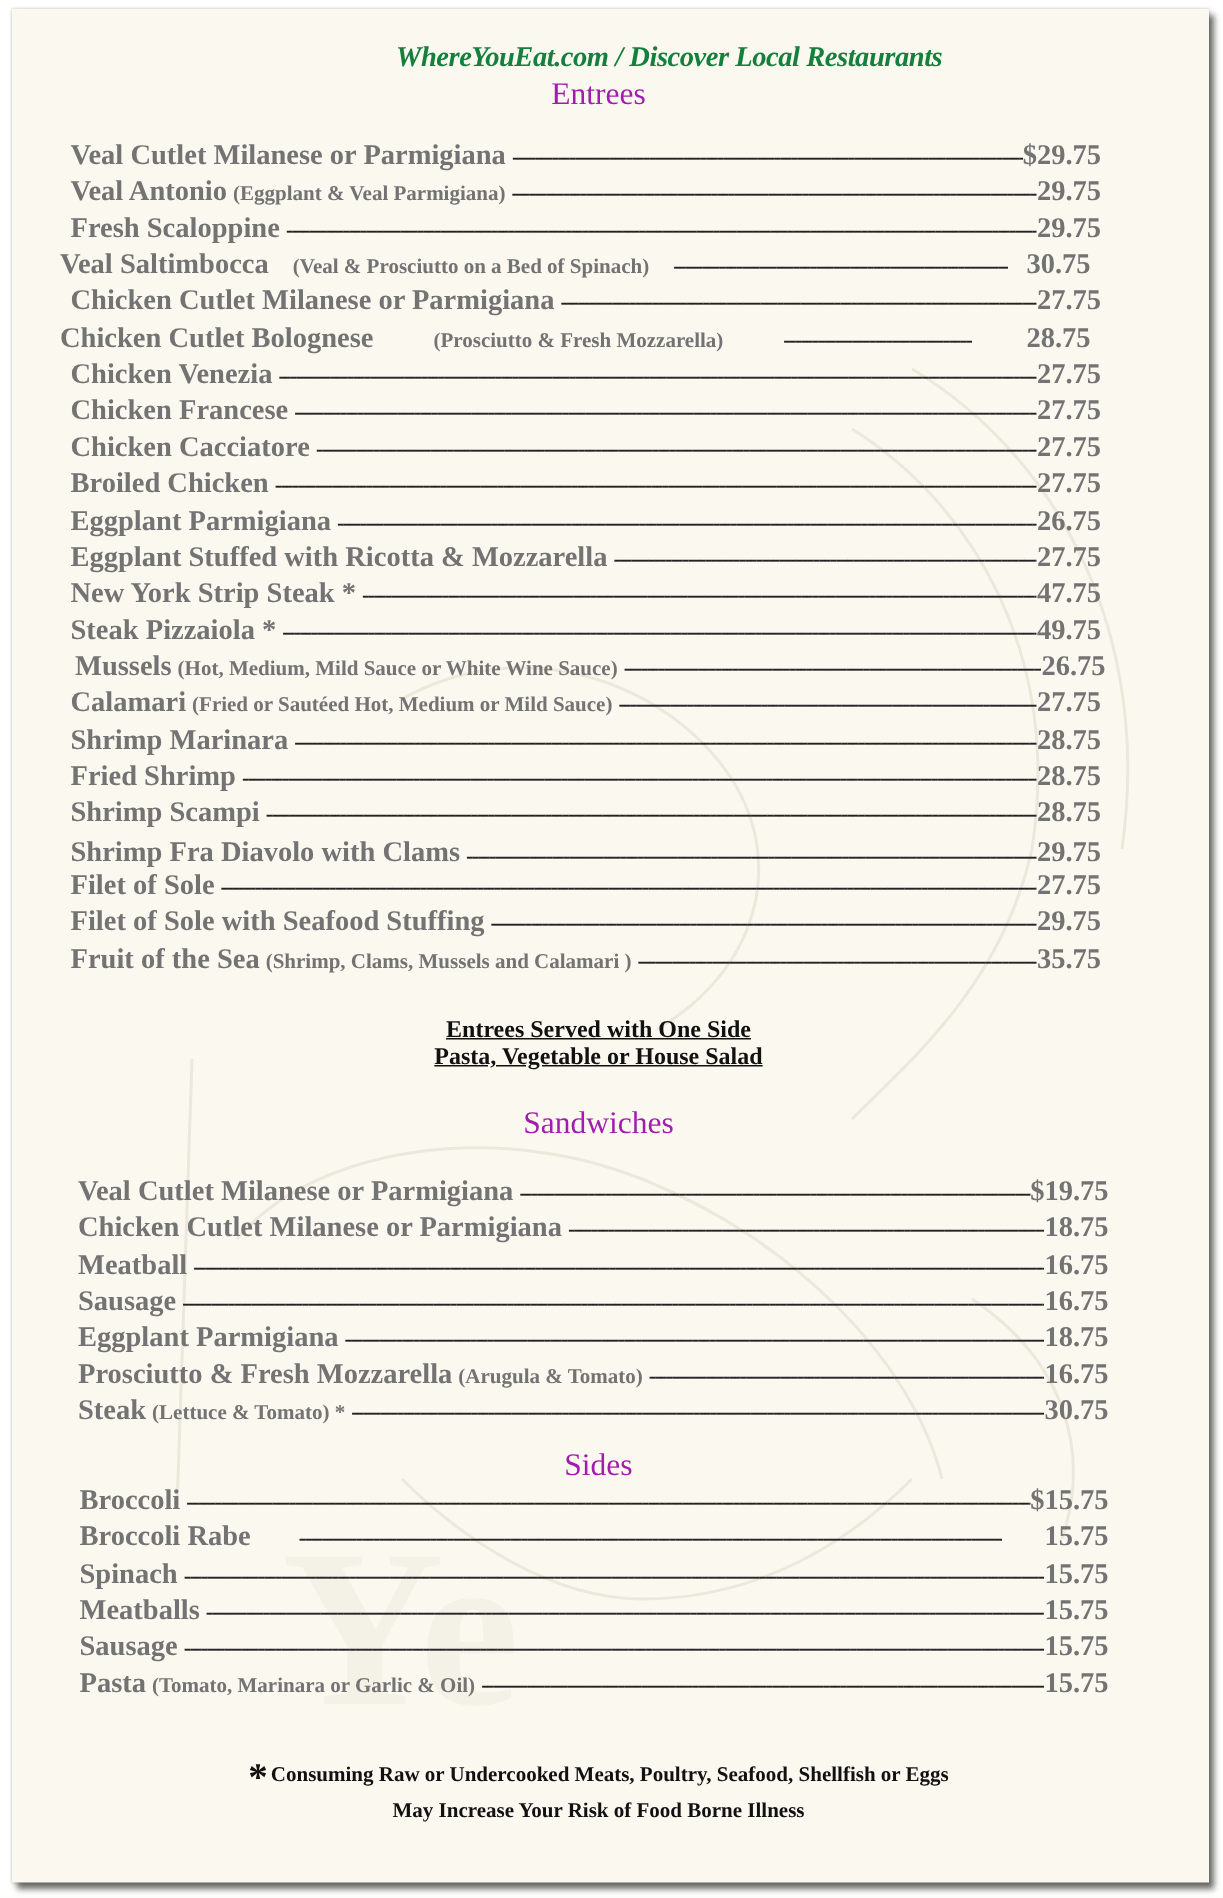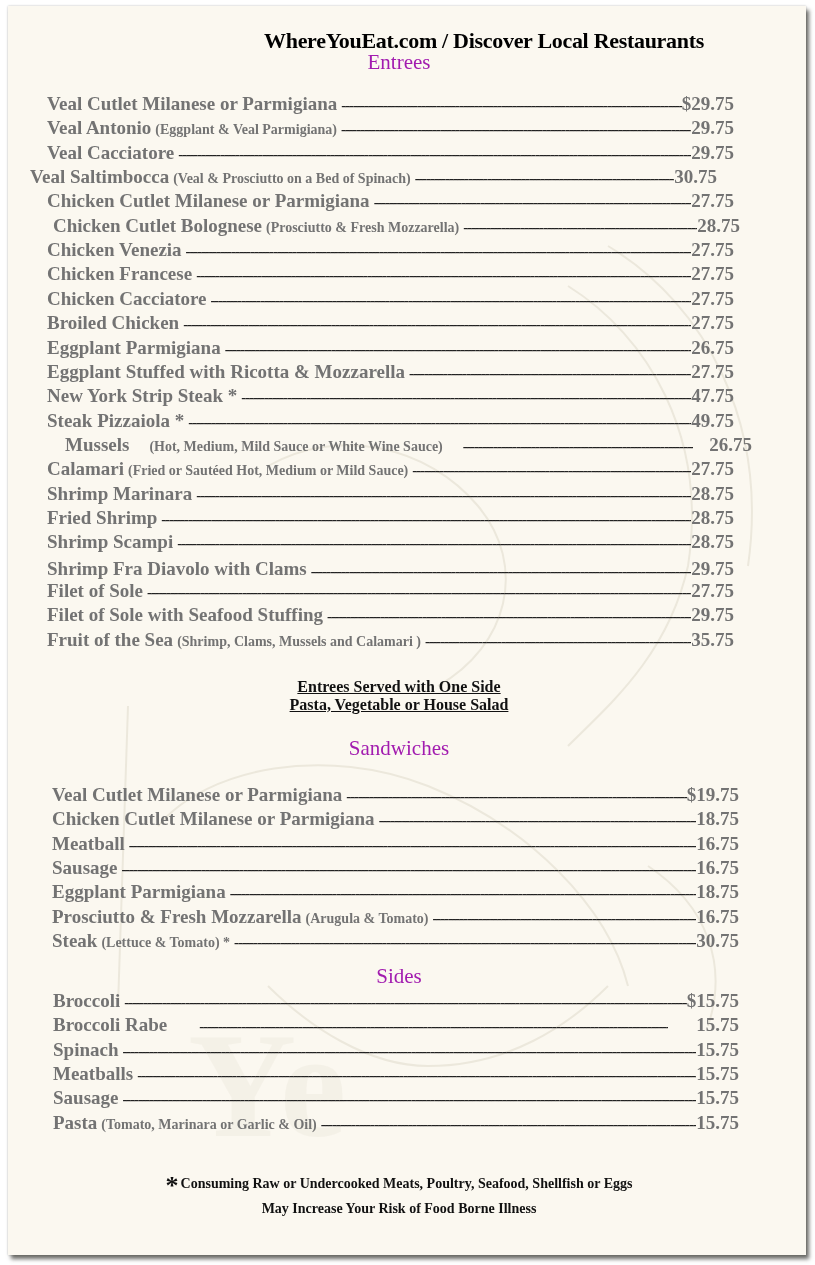--- a/index.html
+++ b/index.html
@@ -6,22 +6,22 @@
   body { width:815px; height:1265px; position:relative; overflow:hidden; font-family:"Liberation Serif", serif; }
   .page {
     position:absolute; left:8px; top:6px; width:798px; height:1249px;
     background:#fbf8f0;
     box-shadow: 3px 4px 4px rgba(60,60,55,0.75), 0 0 2px rgba(0,0,0,0.25);
   }
   .watermark {
     position:absolute; left:0; top:0; width:100%; height:100%; overflow:hidden; pointer-events:none;
   }
   .banner {
-    position:absolute; left:264px; top:28px; font-weight:bold;
-    font-size:22px; color:#000000; letter-spacing:-0.3px; white-space:nowrap;
+    position:absolute; left:264px; top:28px; font-style:italic; font-weight:bold;
+    font-size:19px; color:#15803d; letter-spacing:-0.3px; white-space:nowrap;
   }
   .sec-title {
     position:absolute; width:100%; text-align:center; font-weight:normal; color:#a21caf;
     font-size:21px; left:0;
   }
   .row {
     position:absolute; display:flex; align-items:baseline; font-weight:bold; color:#737373;
     font-size:19px; white-space:nowrap; height:24px; overflow:hidden;
   }
   .row .name { flex:0 0 auto; }
@@ -67,36 +67,36 @@
         <span class="dots"></span>
         <span class="price">$29.75</span>
       </div>
       <div class="row" style="left: 39px; width: 687px; top: 111.35px;">
         <span class="name">Veal Antonio</span>
         <span class="desc">(Eggplant &amp; Veal Parmigiana)</span>
         <span class="dots"></span>
         <span class="price">29.75</span>
       </div>
       <div class="row" style="left: 39px; width: 687px; top: 135.7px;">
-        <span class="name">Veal Cacciatore</span>
-        <span class="dots"></span>
-        <span class="price">29.75</span>
-      </div>
-      <div class="row" style="left: 22px; width: 687px; top: 160.05px;">
+        <span class="name">Fresh Scaloppine</span>
+        <span class="dots"></span>
+        <span class="price">29.75</span>
+      </div>
+      <div class="row" style="left: 32px; width: 687px; top: 160.05px; gap: 12px;">
         <span class="name">Veal Saltimbocca</span>
         <span class="desc">(Veal &amp; Prosciutto on a Bed of Spinach)</span>
         <span class="dots"></span>
         <span class="price">30.75</span>
       </div>
       <div class="row" style="left: 39px; width: 687px; top: 184.4px;">
         <span class="name">Chicken Cutlet Milanese or Parmigiana</span>
         <span class="dots"></span>
         <span class="price">27.75</span>
       </div>
-      <div class="row" style="left: 45px; width: 687px; top: 208.75px;">
+      <div class="row" style="left: 32px; width: 687px; top: 208.75px; gap: 36px;">
         <span class="name">Chicken Cutlet Bolognese</span>
         <span class="desc">(Prosciutto &amp; Fresh Mozzarella)</span>
         <span class="dots"></span>
         <span class="price">28.75</span>
       </div>
       <div class="row" style="left: 39px; width: 687px; top: 233.1px;">
         <span class="name">Chicken Venezia</span>
         <span class="dots"></span>
         <span class="price">27.75</span>
       </div>
@@ -128,21 +128,21 @@
       <div class="row" style="left: 39px; width: 687px; top: 379.2px;">
         <span class="name">New York Strip Steak *</span>
         <span class="dots"></span>
         <span class="price">47.75</span>
       </div>
       <div class="row" style="left: 39px; width: 687px; top: 403.55px;">
         <span class="name">Steak Pizzaiola *</span>
         <span class="dots"></span>
         <span class="price">49.75</span>
       </div>
-      <div class="row" style="left: 57px; width: 687px; top: 427.9px; gap: 16px;">
+      <div class="row" style="left: 42px; width: 687px; top: 427.9px;">
         <span class="name">Mussels</span>
         <span class="desc">(Hot, Medium, Mild Sauce or White Wine Sauce)</span>
         <span class="dots"></span>
         <span class="price">26.75</span>
       </div>
       <div class="row" style="left: 39px; width: 687px; top: 452.25px;">
         <span class="name">Calamari</span>
         <span class="desc">(Fried or Sautéed Hot, Medium or Mild Sauce)</span>
         <span class="dots"></span>
         <span class="price">27.75</span>

